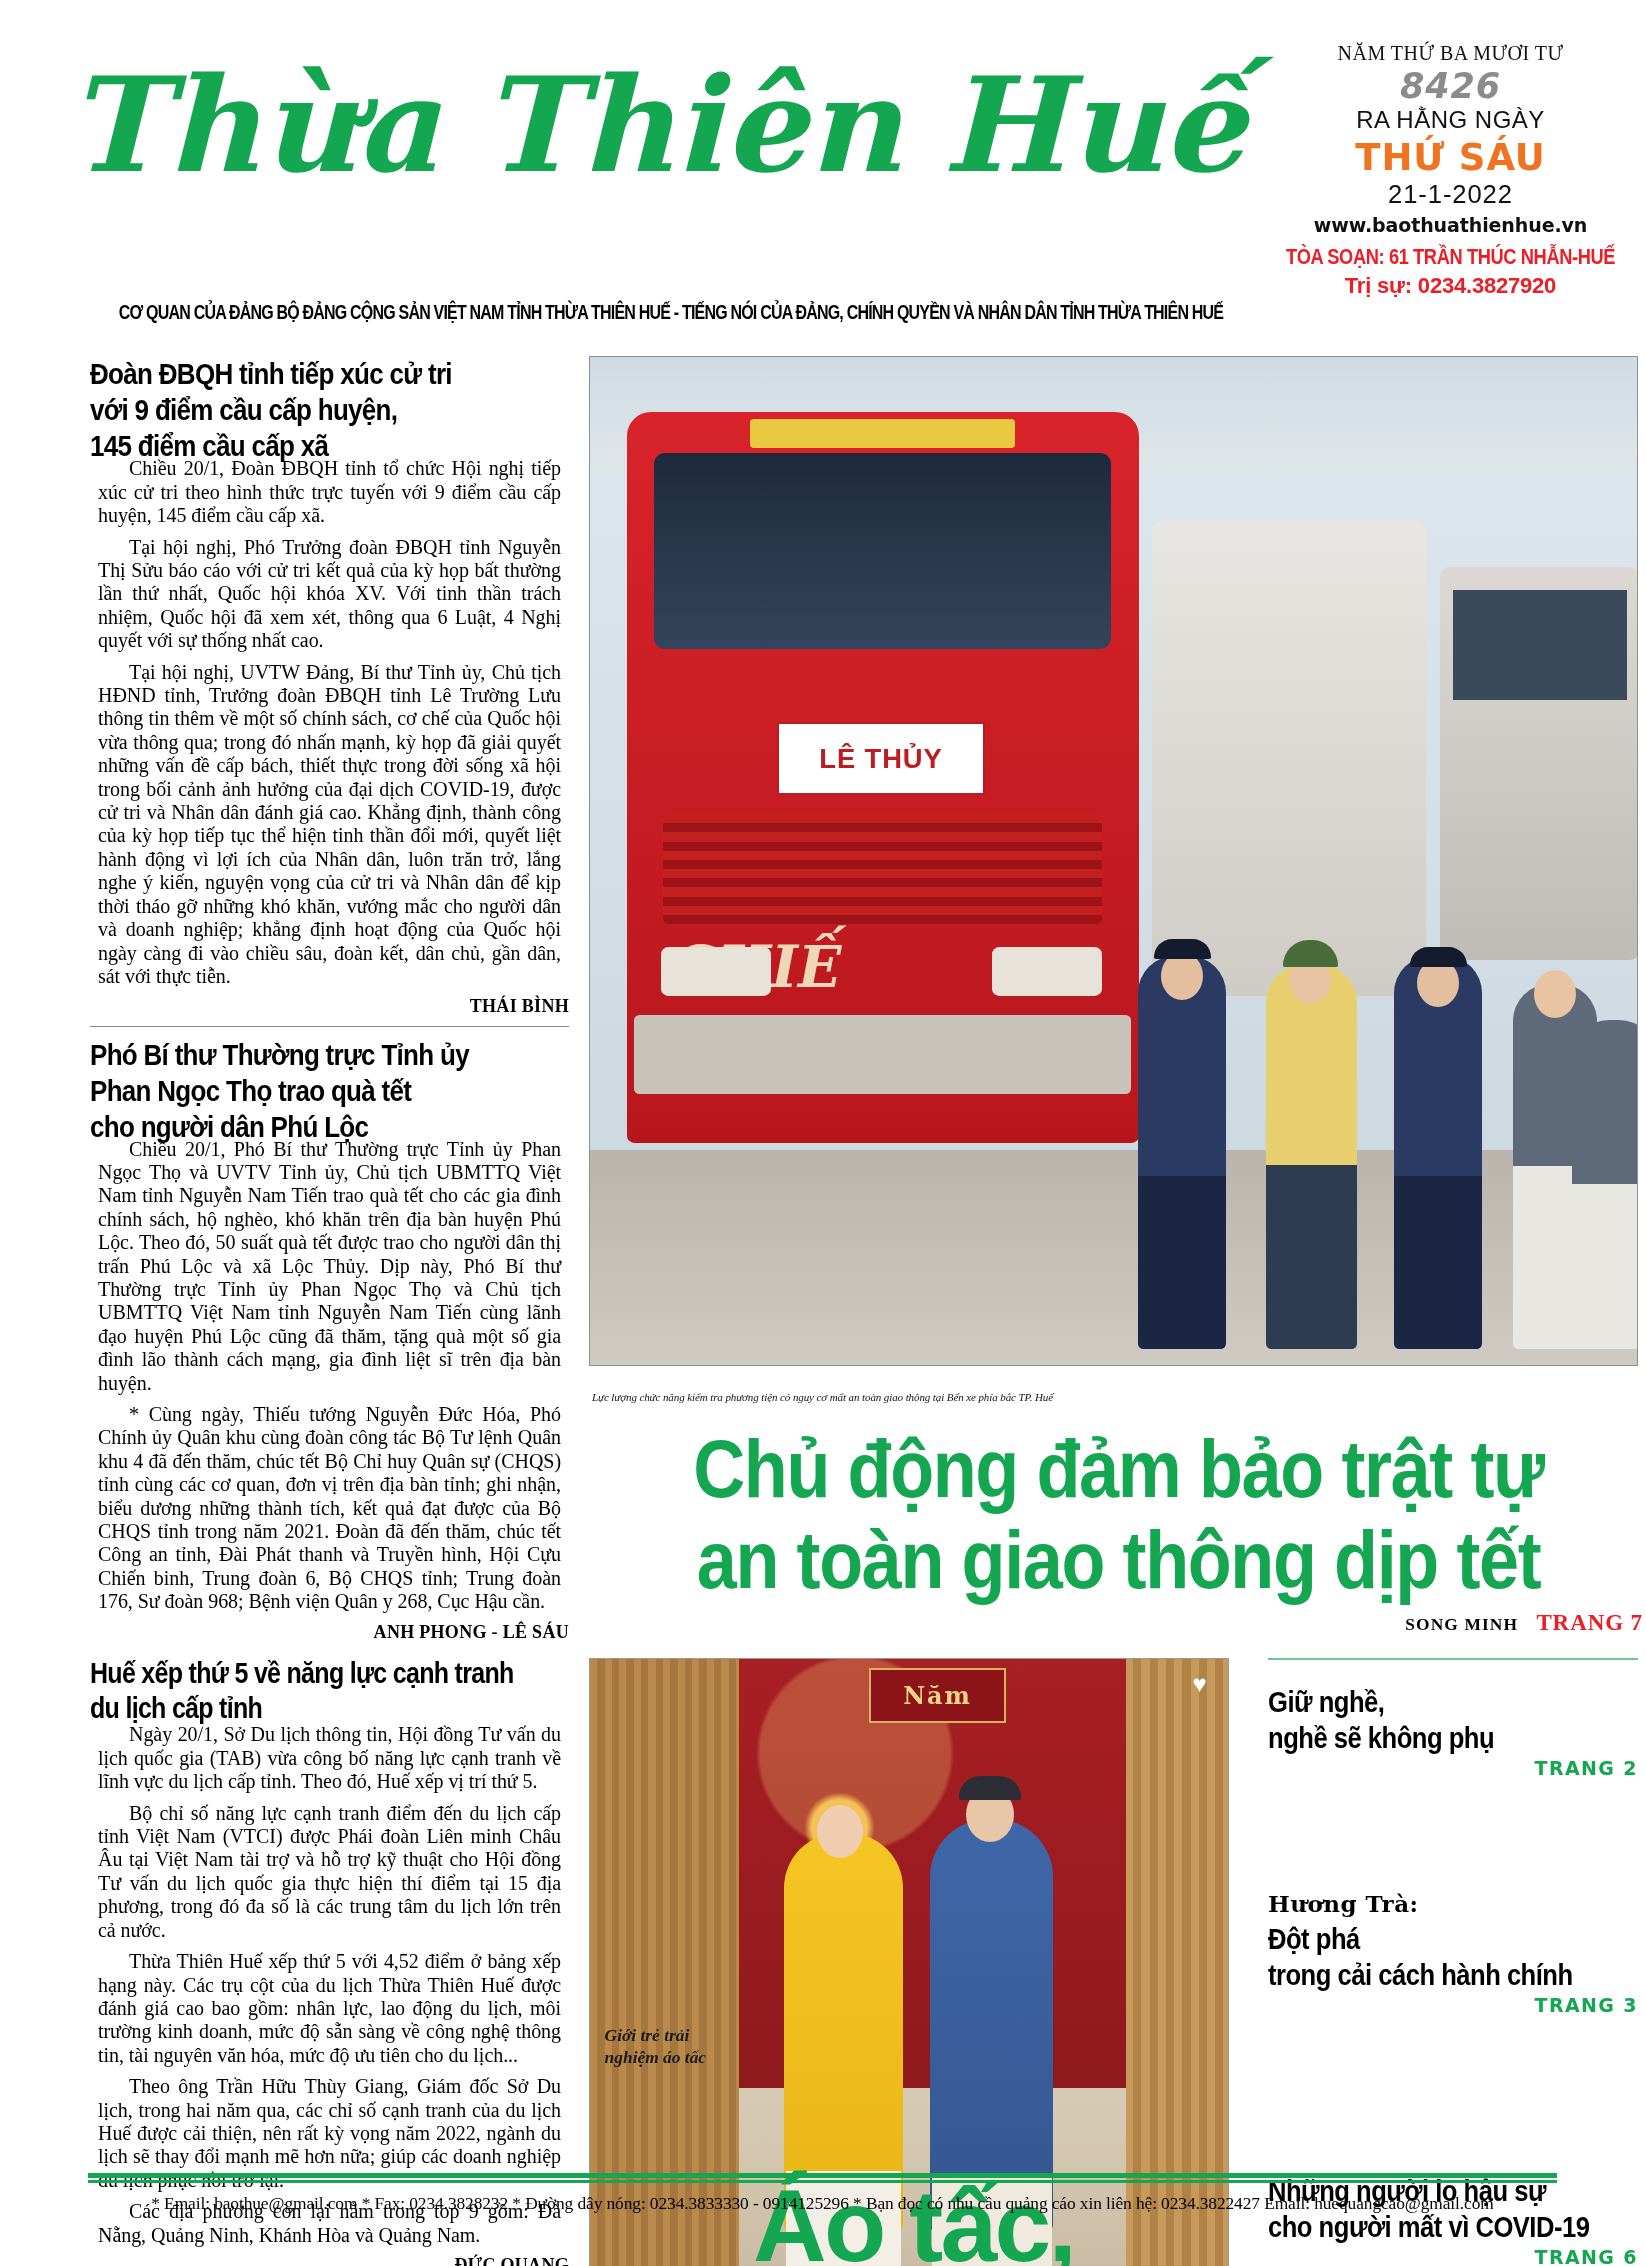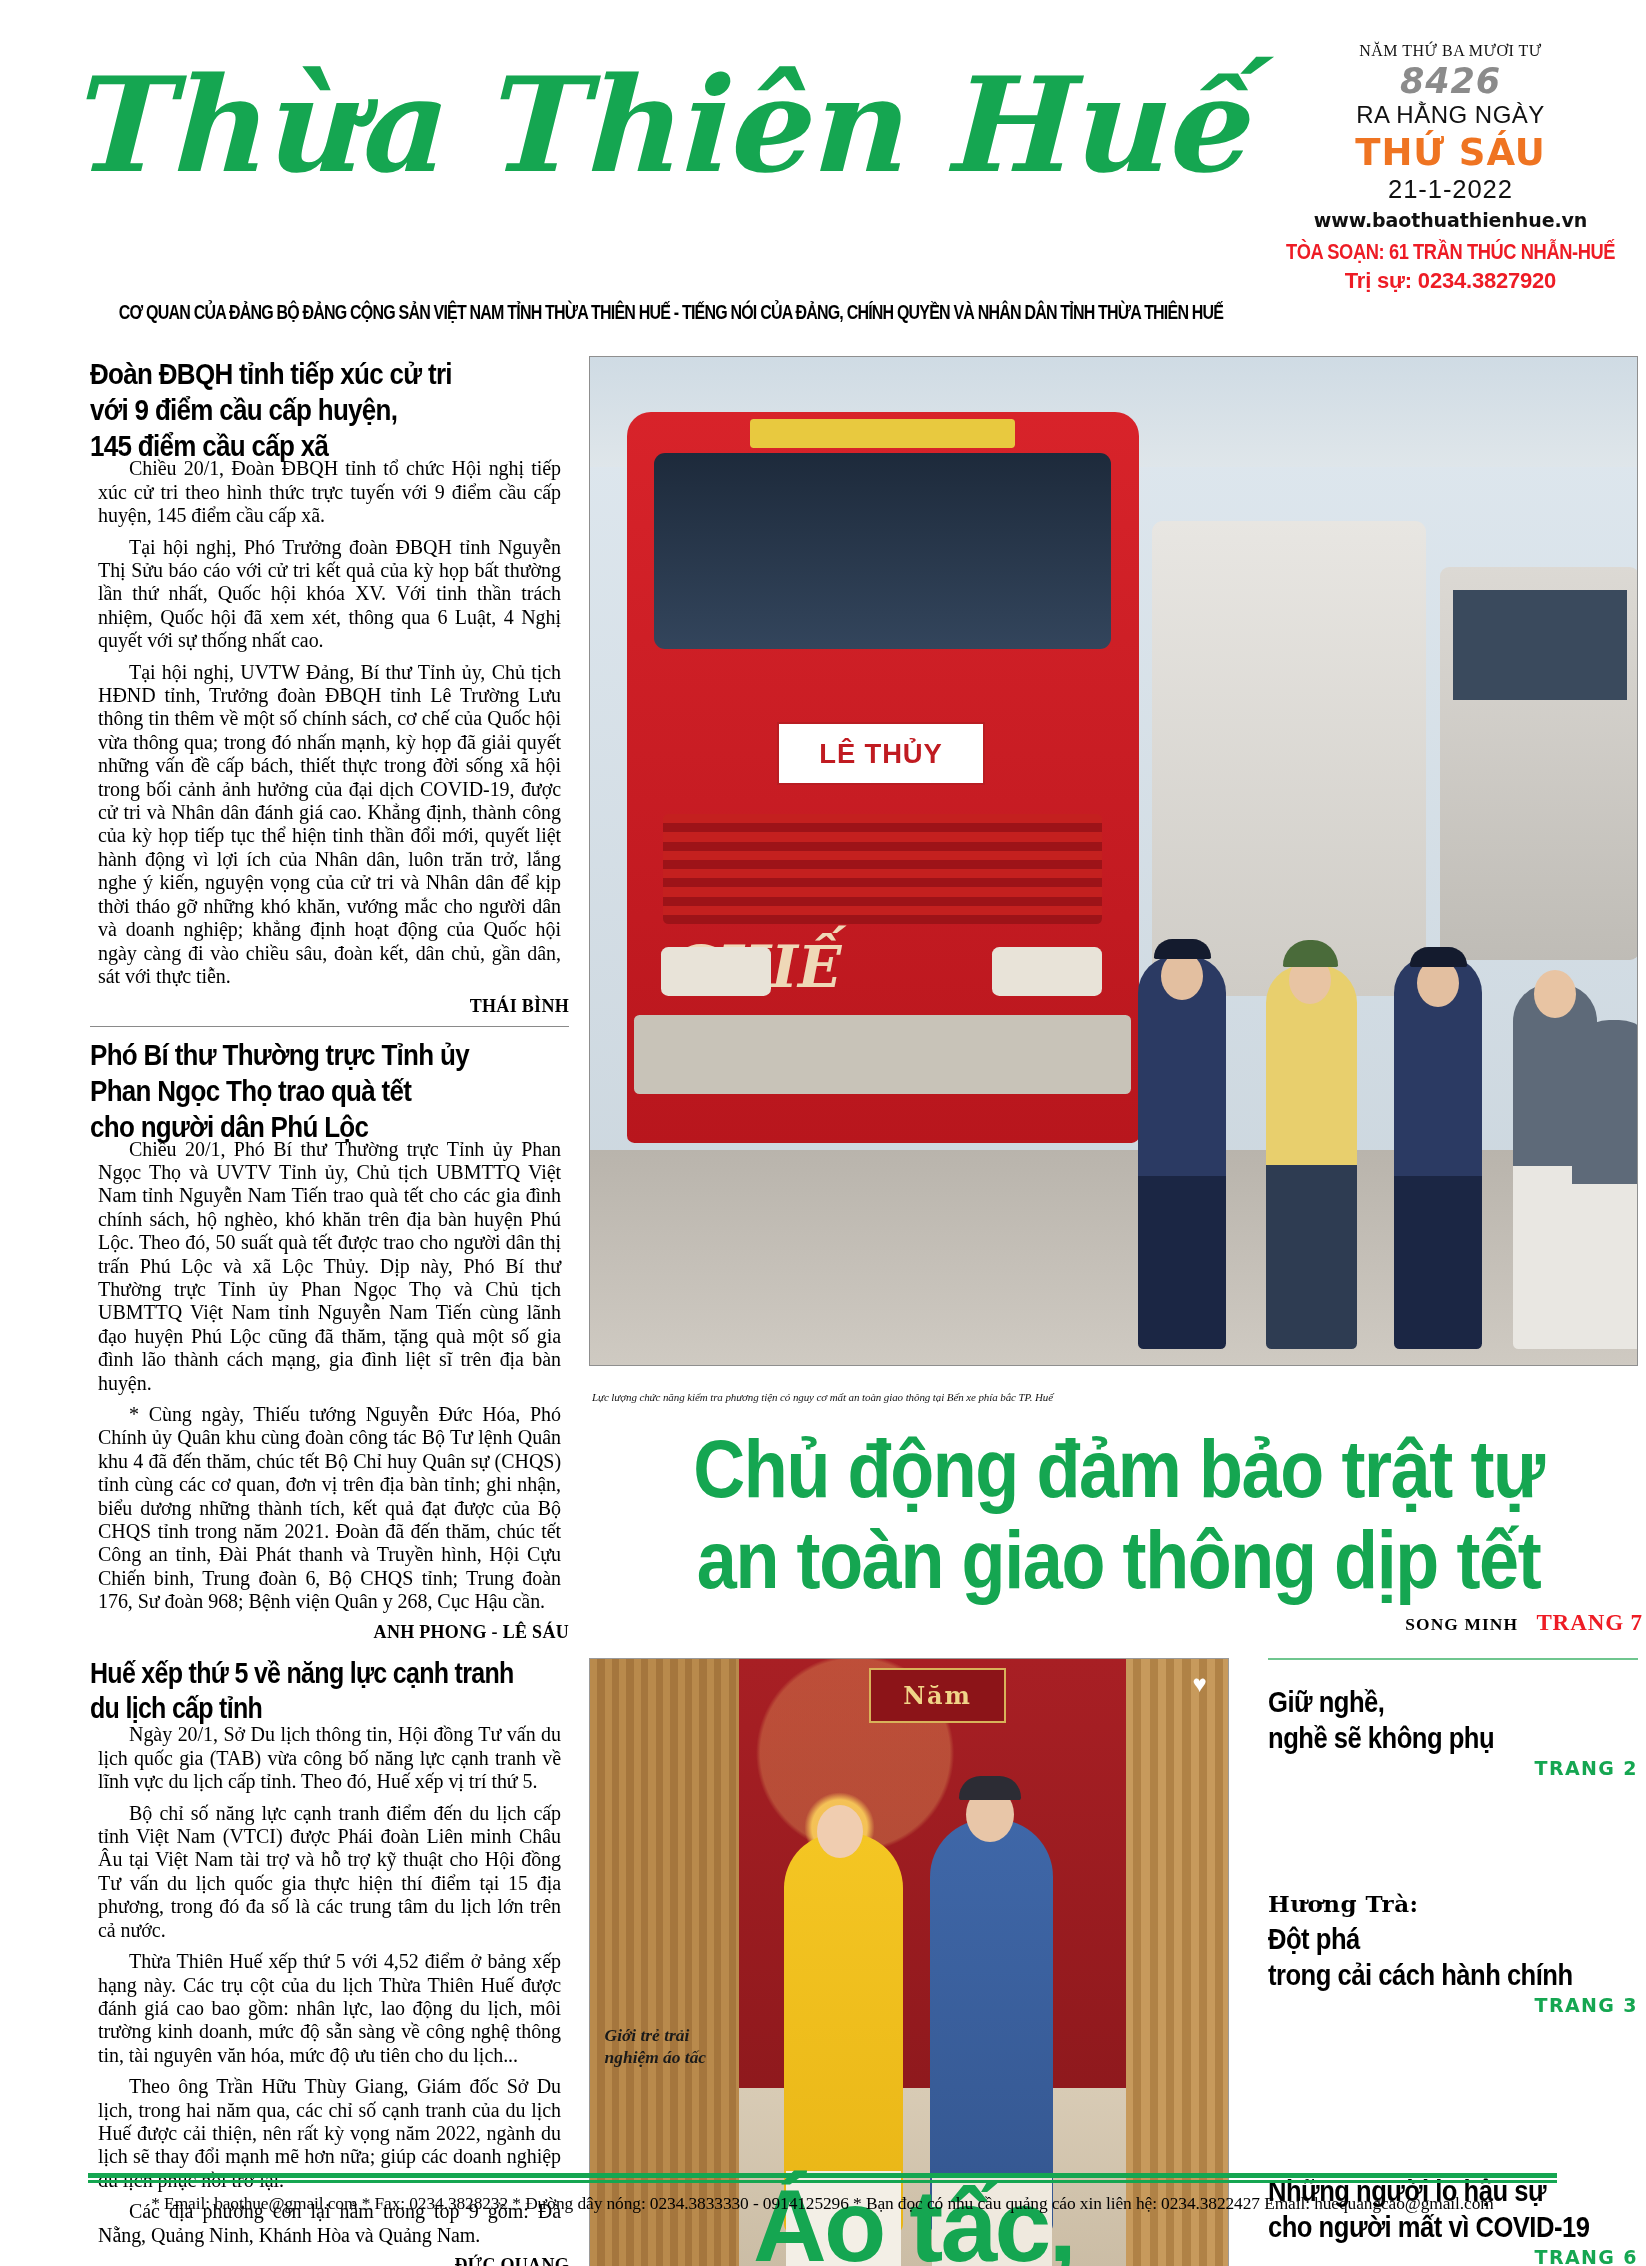--- a/index.html
+++ b/index.html
@@ -38,21 +38,21 @@
     transform: scaleY(1.22);
     transform-origin: left top;
     white-space: nowrap;
   }
   .mast-right {
     position: absolute; left: 1268px; top: 42px; width: 365px;
     text-align: center;
   }
   .mr-year {
     font-family: "Liberation Serif", serif;
-    font-size: 16px; letter-spacing: 0.5px; color:#111; margin-bottom: 2.7px;
+    font-size: 20px; letter-spacing: 0.5px; color:#111; margin-bottom: 2.7px;
   }
   .mr-issue {
     font-family: "DejaVu Sans", sans-serif;
     font-weight: bold; font-style: italic;
     font-size: 35px; color: #8b8b8b; letter-spacing: 0.9px;
     line-height: 37px; margin-bottom: 1.8px;
   }
   .mr-daily {
     font-family: "Liberation Sans", sans-serif;
     font-size: 24px; color: #111; letter-spacing: 0.5px; margin-bottom: 3.7px;
@@ -286,21 +286,21 @@
   }
   .bus-windshield {
     position:absolute; left:64px; top:96px; width:457px; height:196px;
     background: linear-gradient(#1d2a3b, #33455c); border-radius: 11px;
   }
   .bus-roofsign {
     position:absolute; left:160px; top:62px; width:265px; height:29px;
     background:#e8c93f; border-radius: 3.7px;
   }
   .bus-signboard {
-    position:absolute; left:187px; top:365px; width:208px; height:63px;
+    position:absolute; left:187px; top:365px; width:208px; height:73px;
     background:#fff; border:2.7px solid #b81d22;
     display:flex; align-items:center; justify-content:center;
     font-family:"Liberation Sans", sans-serif; font-weight:bold;
     font-size:27.4px; color:#c01b21; letter-spacing:0.9px;
   }
   .bus-grille {
     position:absolute; left:73px; top:457px; width:439px; height:110px;
     background: repeating-linear-gradient(0deg,#9d1318 0 9.1px,#c4201f 9.1px 18.3px);
     border-radius: 5.5px;
   }

